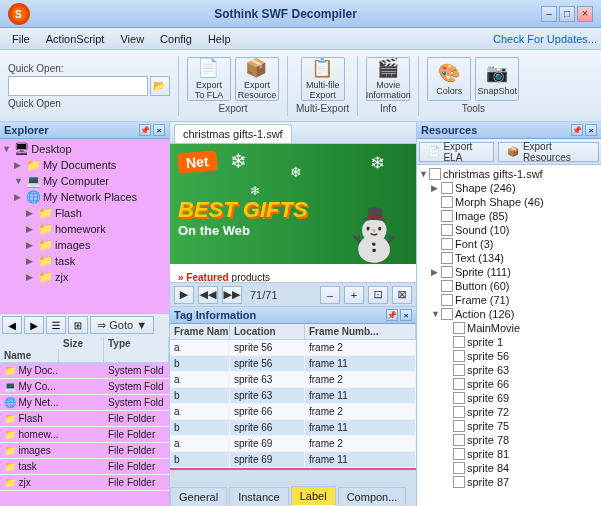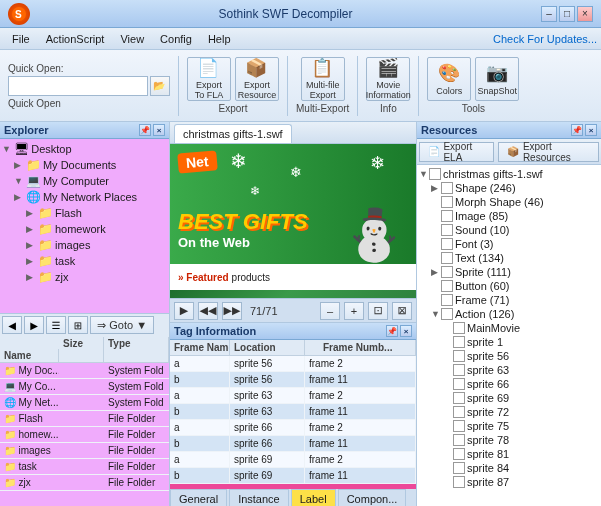--- a/index.html
+++ b/index.html
@@ -1,20 +1,20 @@
 <!DOCTYPE html>
 <html><head>
   <meta charset="utf-8">
   <style>
     * { margin: 0; padding: 0; box-sizing: border-box; }
     body { font-family: 'Segoe UI', Tahoma, sans-serif; font-size: 11px; background: #d4e4f5; width: 601px; height: 506px; overflow: hidden; }
 
     
     .titlebar { background: linear-gradient(to bottom, #c8dff7, #a8c8ef); height: 28px; display: flex; align-items: center; justify-content: space-between; padding: 0 8px; border-bottom: 1px solid #7aa8d4; }
-    .titlebar-title { font-size: 12px; color: #1a3a6a; font-weight: normal; flex: 1; text-align: center; }
+    .titlebar-title { font-size: 12px; color: #1a3a6a; font-weight: bold; flex: 1; text-align: center; }
     .titlebar-logo { width: 22px; height: 22px; background: radial-gradient(circle, #ff6600, #cc3300); border-radius: 50%; display: flex; align-items: center; justify-content: center; }
     .titlebar-controls { display: flex; gap: 2px; }
     .titlebar-btn { width: 16px; height: 16px; border: 1px solid #7aa8d4; background: linear-gradient(to bottom, #ddeeff, #bbccee); font-size: 10px; display: flex; align-items: center; justify-content: center; cursor: pointer; color: #333; }
 
     
     .menubar { background: linear-gradient(to bottom, #e8f0f8, #d0dff0); height: 22px; display: flex; align-items: center; padding: 0 4px; border-bottom: 1px solid #b0c8e0; }
     .menu-item { padding: 2px 8px; font-size: 11px; color: #1a1a1a; cursor: pointer; border-radius: 2px; }
     .check-updates { margin-left: auto; color: #0066cc; cursor: pointer; font-size: 11px; }
 
     
@@ -68,51 +68,51 @@
 
     
     .swf-tab { background: linear-gradient(to bottom, #e8f0f8, #d0dff0); height: 22px; display: flex; align-items: flex-end; padding: 0 4px; border-bottom: 1px solid #b0c8e0; }
     .swf-tab-item { padding: 3px 8px; background: white; border: 1px solid #b0c8e0; border-bottom: none; font-size: 11px; color: #1a1a1a; cursor: pointer; border-radius: 3px 3px 0 0; }
 
     
     .preview-area { flex: 1; background: #e8f0f8; overflow: hidden; position: relative; max-height: 200px; }
     .preview-image { width: 100%; height: 200px; background: linear-gradient(135deg, #2a8a3a 0%, #1a6a2a 30%, #3a9a4a 60%, #2a7a3a 100%); position: relative; overflow: hidden; display: flex; flex-direction: column; }
     .preview-top { height: 120px; background: linear-gradient(to right, #3aaa4a, #1a7a2a); position: relative; overflow: hidden; display: flex; align-items: center; justify-content: center; }
     .new-badge { position: absolute; top: 8px; left: 8px; background: #ff6600; color: white; font-weight: bold; font-size: 14px; padding: 2px 8px; border-radius: 4px; transform: rotate(-5deg); }
-    .best-gifts { position: absolute; bottom: 14px; left: 8px; }
+    .best-gifts { position: absolute; bottom: 26px; left: 8px; }
     .best-gifts-text { font-size: 22px; font-weight: bold; color: #ffcc00; text-shadow: 2px 2px #ff6600; font-style: italic; }
     .on-web-text { font-size: 13px; color: white; font-weight: bold; }
     .snowman { position: absolute; right: 10px; bottom: 0; font-size: 50px; }
     .featured { height: 26px; background: white; display: flex; align-items: center; padding: 0 8px; font-size: 10px; }
     .featured-text { color: #1a1a1a; }
     .featured-bold { color: #cc2200; font-weight: bold; }
 
     
     .player-controls { height: 24px; background: #d0dff0; border-top: 1px solid #b0c8e0; display: flex; align-items: center; padding: 0 4px; gap: 4px; }
     .ctrl-btn { width: 20px; height: 18px; border: 1px solid #a0b8d0; background: linear-gradient(to bottom, #f0f5fc, #dce8f5); cursor: pointer; display: flex; align-items: center; justify-content: center; font-size: 11px; color: #333; }
     .frame-info { font-size: 11px; color: #333; margin: 0 4px; }
 
     
     .tag-info { flex: 1; display: flex; flex-direction: column; border-top: 1px solid #b0c8e0; }
     .tag-info-header { background: linear-gradient(to bottom, #c8dff7, #a8c8ef); padding: 2px 4px; font-size: 11px; font-weight: bold; color: #1a3a6a; border-bottom: 1px solid #7aa8d4; display: flex; justify-content: space-between; align-items: center; }
     .tag-table { flex: 1; overflow-y: auto; }
     .tag-table-header { display: flex; background: #e0eaf5; border-bottom: 1px solid #c0d0e0; position: sticky; top: 0; }
     .tag-col { padding: 2px 4px; font-size: 10px; font-weight: bold; color: #444; border-right: 1px solid #c0d0e0; white-space: nowrap; overflow: hidden; }
     .tag-col.name { width: 60px; }
     .tag-col.loc { width: 75px; }
-    .tag-col.frame { flex: 1; margin-left: 14px; }
+    .tag-col.frame { flex: 1; }
     .tag-row { display: flex; border-bottom: 1px solid #eef3f8; }
     .tag-row:nth-child(even) { background: #f5f9ff; }
     .tag-cell { padding: 2px 4px; font-size: 10px; color: #1a1a1a; border-right: 1px solid #eef3f8; white-space: nowrap; overflow: hidden; text-overflow: ellipsis; }
     .tag-cell.name { width: 60px; }
     .tag-cell.loc { width: 75px; }
     .tag-cell.frame { flex: 1; }
 
     
-    .bottom-tabs { height: 22px; background: #d0dff0; border-top: 5px solid #ec4899; display: flex; align-items: flex-start; }
+    .bottom-tabs { height: 38px; background: #d0dff0; border-top: 2px solid #ec4899; display: flex; align-items: flex-end; }
     .btab { padding: 3px 8px; background: #d0dff0; border: 1px solid #b0c8e0; border-bottom: none; font-size: 11px; color: #1a1a1a; cursor: pointer; margin-right: 2px; }
     .btab.active { background: #fde047; border-bottom: 1px solid white; }
 
     
     .resources-panel { width: 185px; border-left: 1px solid #b0c8e0; display: flex; flex-direction: column; background: white; }
     .res-toolbar { height: 26px; background: linear-gradient(to bottom, #e8f0f8, #d0dff0); border-bottom: 1px solid #b0c8e0; display: flex; align-items: center; padding: 0 2px; gap: 4px; }
     .res-btn { padding: 2px 8px; height: 20px; border: 1px solid #a0b8d0; background: linear-gradient(to bottom, #f0f5fc, #dce8f5); cursor: pointer; font-size: 10px; color: #333; display: flex; align-items: center; gap: 3px; }
     .res-tree { flex: 1; overflow-y: auto; padding: 2px; }
     .res-item { display: flex; align-items: center; padding: 1px 0; cursor: pointer; }
     .res-expand { width: 10px; font-size: 9px; color: #666; }

